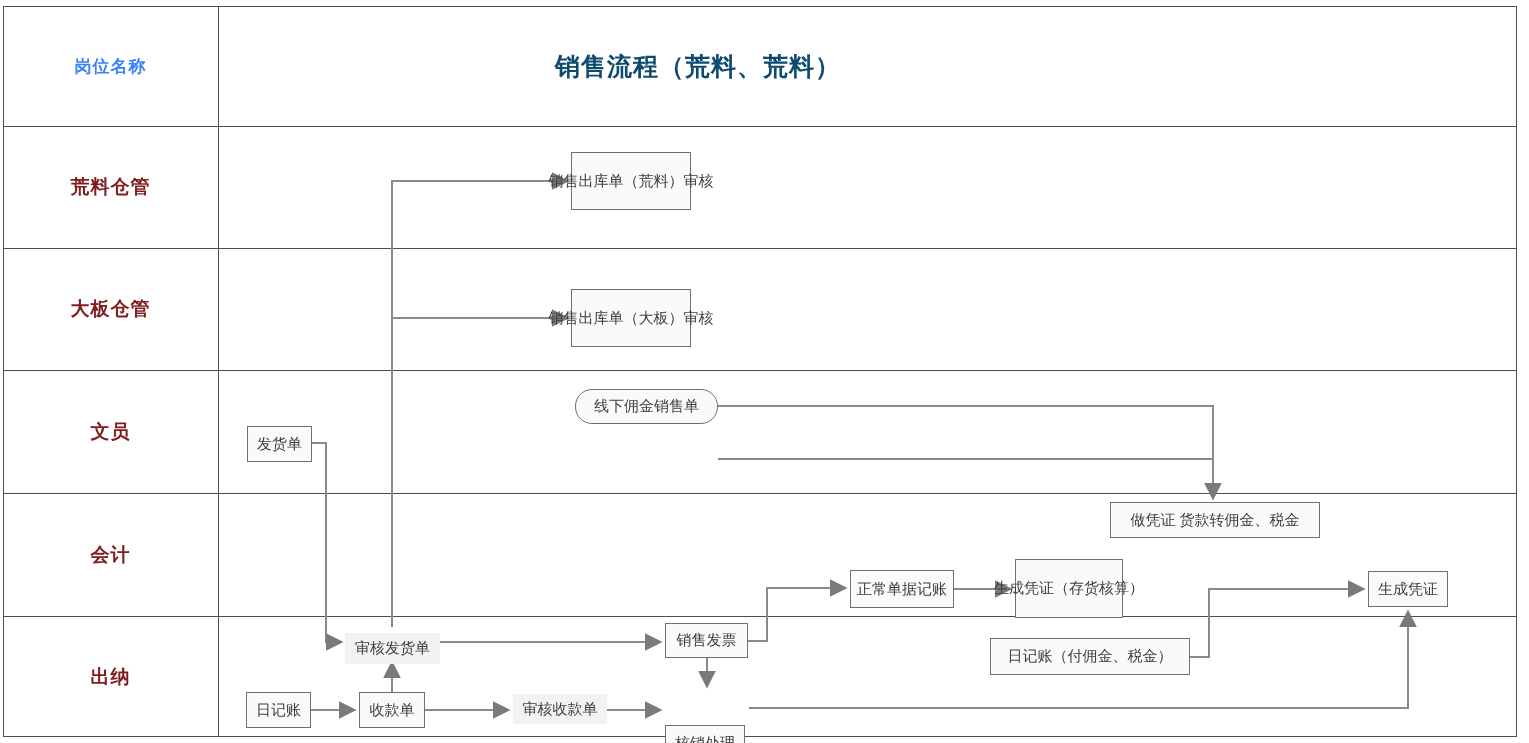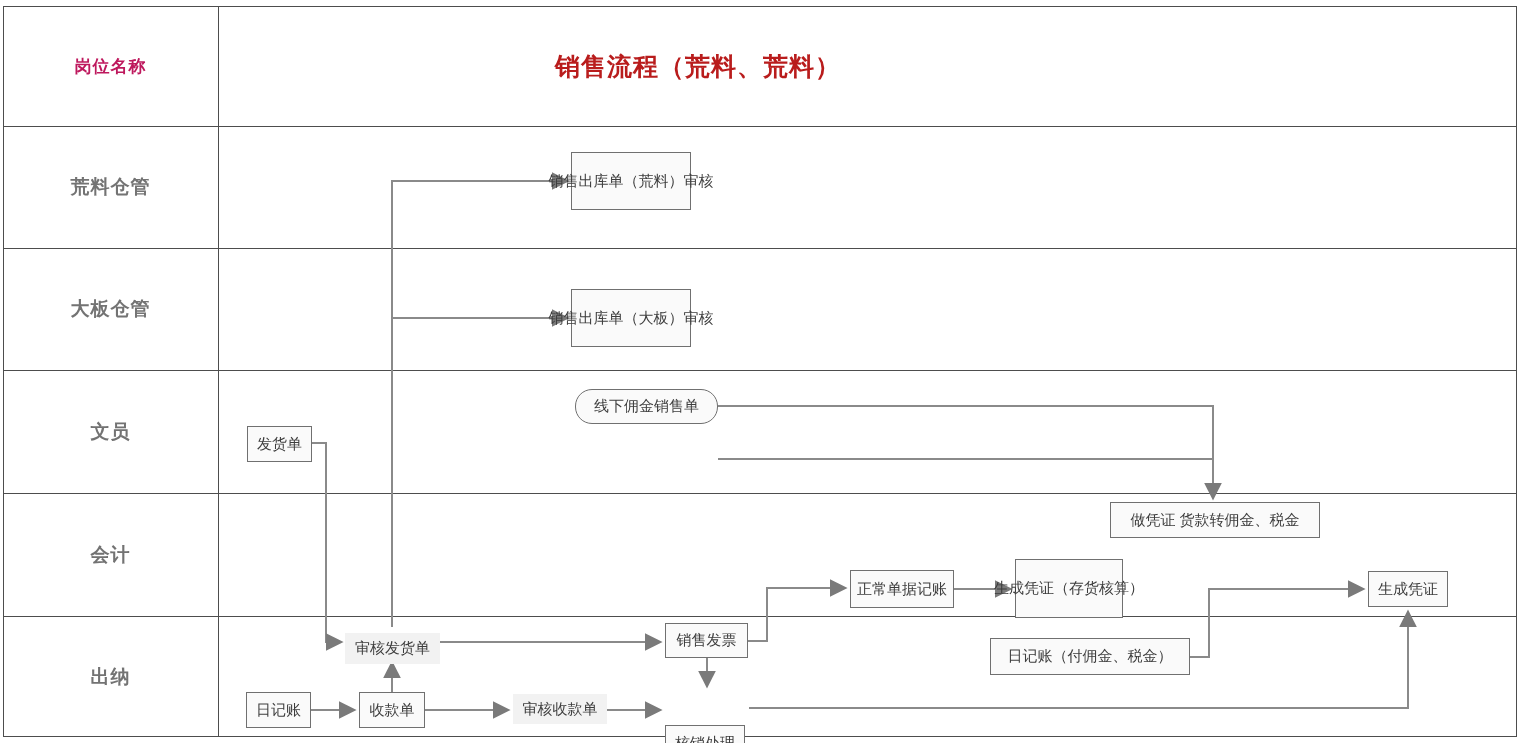--- a/index.html
+++ b/index.html
@@ -23,33 +23,33 @@
     width: 1px; height: 731px; background: #4d4d4d;
   }
   .grid-hline {
     position: absolute; left: 3px; width: 1514px; height: 1px;
     background: #4d4d4d;
   }
   
   .lane-label {
     position: absolute; left: 3px; width: 215px;
     display: flex; align-items: center; justify-content: center;
-    font-weight: bold; font-size: 19px; color: #737373;
+    font-weight: bold; font-size: 19px; color: #7f1d1d;
     letter-spacing: 1px;
   }
   .header-role {
     position: absolute; left: 3px; top: 6px; width: 215px; height: 120px;
     display: flex; align-items: center; justify-content: center;
-    font-weight: bold; font-size: 17px; color: #be185d;
+    font-weight: bold; font-size: 17px; color: #3b82f6;
     letter-spacing: 1px;
   }
   .diagram-title {
     position: absolute; left: 218px; top: 6px; width: 960px; height: 120px;
     display: flex; align-items: center; justify-content: center;
-    font-weight: bold; font-size: 25px; color: #b91c1c;
+    font-weight: bold; font-size: 25px; color: #0c4a6e;
     letter-spacing: 1px;
   }
   
   .node {
     position: absolute;
     box-sizing: border-box;
     background: #fafafa;
     border: 1.5px solid #707070;
     color: #3d3d3d;
     font-size: 15px;

